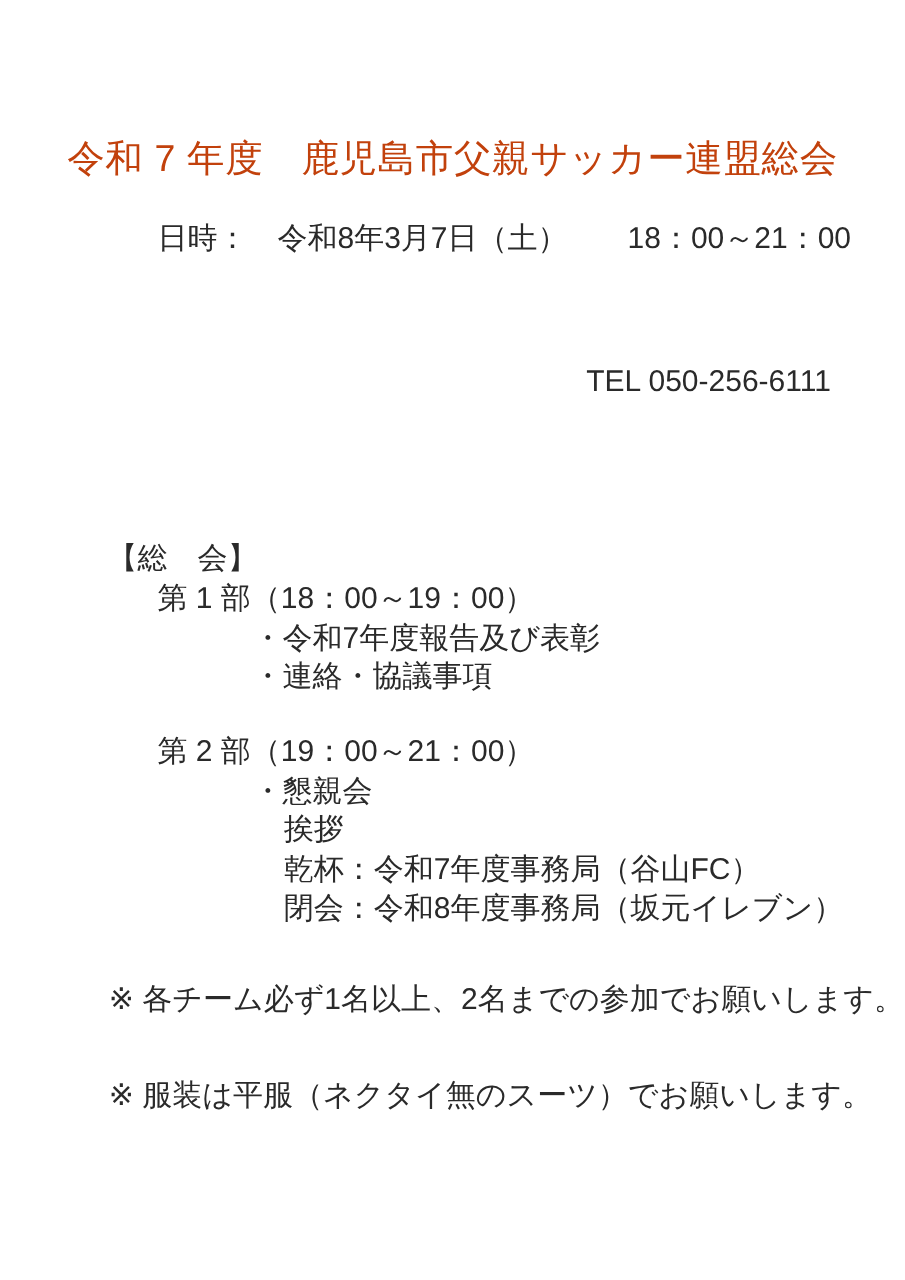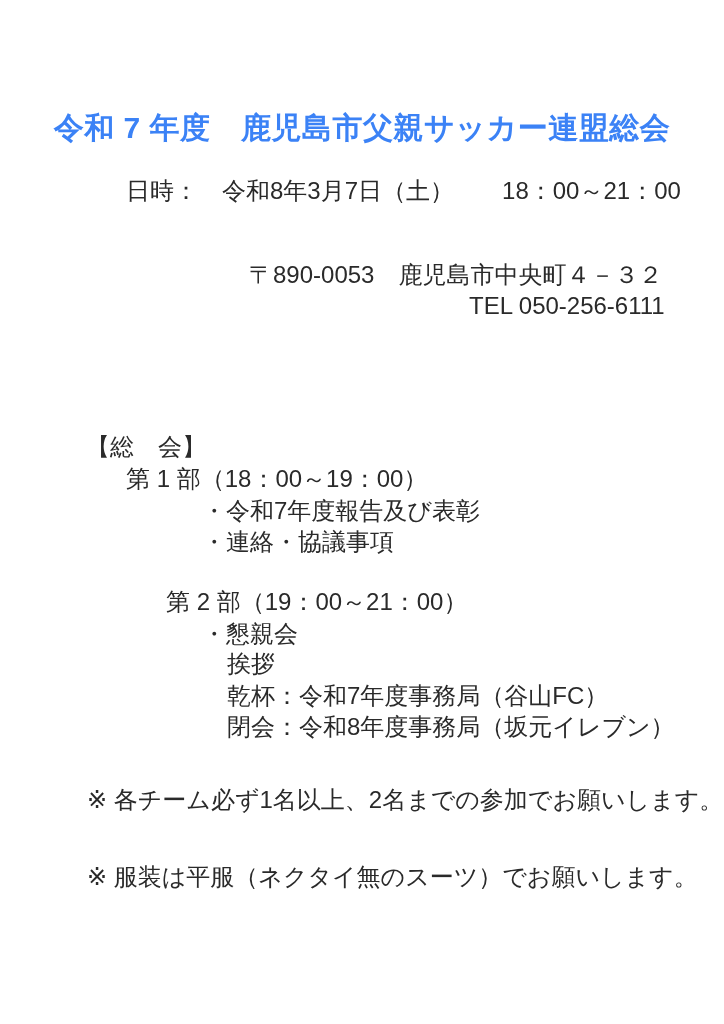--- a/index.html
+++ b/index.html
@@ -17,22 +17,22 @@
     color: #222222;
   }
   .doc-title {
     position: absolute;
     top: 108px;
     left: 0;
     width: 724px;
     text-align: center;
     font-size: 30px;
     line-height: 40px;
-    font-weight: 700;
-    color: #3b82f6;
+    font-weight: 400;
+    color: #c2410c;
     white-space: pre;
     letter-spacing: 0.5px;
   }
   .line {
     position: absolute;
     font-size: 24px;
     line-height: 26px;
     white-space: pre;
     color: #2a2a2a;
   }
@@ -40,40 +40,39 @@
   .l-datetime { left: 126px; top: 178px; }
   .l-venue    { left: 126px; top: 229px; }
   .l-address  { left: 249px; top: 262px; }
   .l-tel      { left: 469px; top: 293px; }
   .l-fee      { left: 126px; top: 341px; }
   
   .l-heading  { left: 86px;  top: 434px; }
   .l-part1    { left: 126px; top: 466px; }
   .l-p1i0     { left: 202px; top: 498px; }
   .l-p1i1     { left: 202px; top: 529px; }
-  .l-part2    { left: 126px; top: 589px; margin-left: 40px; }
+  .l-part2    { left: 126px; top: 589px; }
   .l-p2i0     { left: 202px; top: 621px; }
   .l-p2d0     { left: 227px; top: 651px; }
   .l-p2d1     { left: 227px; top: 683px; }
   .l-p2d2     { left: 227px; top: 714px; }
   
   .l-note0    { left: 87px;  top: 787px; }
   .l-note1    { left: 87px;  top: 864px; }
 </style>
 </head>
 <body>
 
 <div class="page">
 
   <div class="doc-title">令和 7 年度　鹿児島市父親サッカー連盟総会</div>
 
   <div class="line l-datetime">日時：　令和8年3月7日（土）　　18：00～21：00</div>
 
 
-  <div class="line l-address">〒890-0053　鹿児島市中央町４－３２</div>
 
   <div class="line l-tel">TEL 050-256-6111</div>
 
 
   <div class="line l-heading">【総　会】</div>
 
   <div class="line l-part1">第 1 部（18：00～19：00）</div>
 
   <div class="line l-p1i0">・令和7年度報告及び表彰</div>
 

